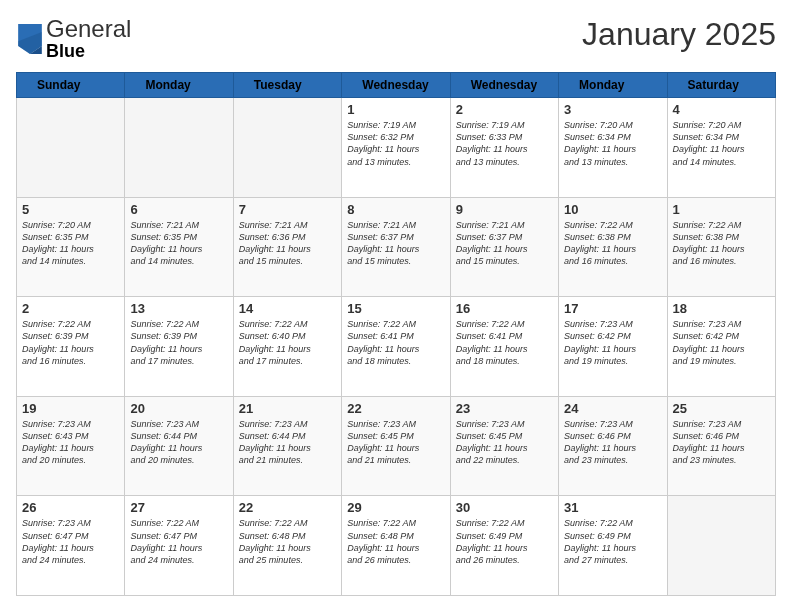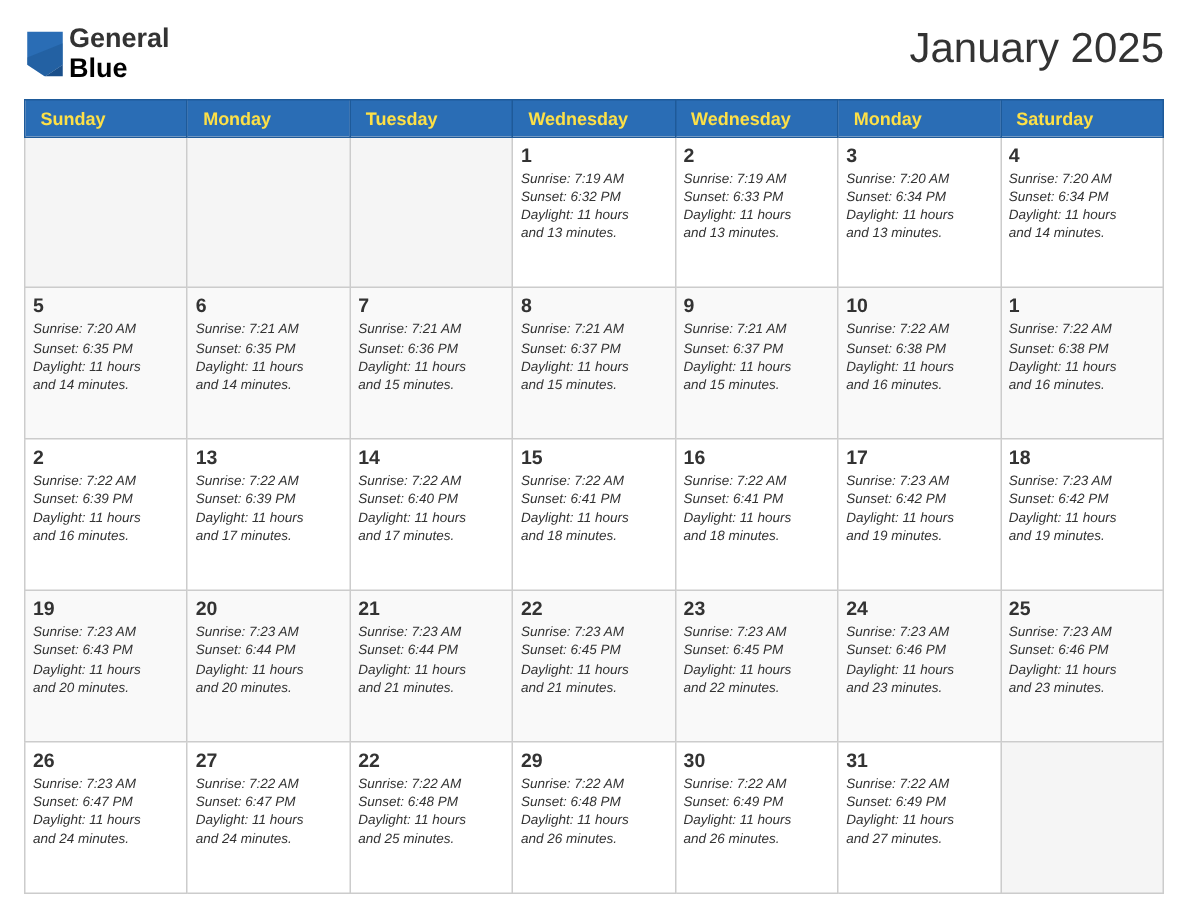--- a/index.html
+++ b/index.html
@@ -35,39 +35,39 @@
     }
     .logo-icon {
       width: 24px;
       height: 30px;
       margin-left: 2px;
     }
     .title-block {
       text-align: right;
     }
     .month-title {
-      font-size: 28px;
+      font-size: 32px;
       color: #333;
       font-weight: normal;
     }
     .subtitle {
       font-size: 14px;
       color: #555;
     }
     .calendar {
       border-collapse: collapse;
       width: 100%;
       flex: 1;
       table-layout: fixed;
     }
     .calendar th {
       background-color: #2a6db5;
-      color: #fde047;
+      color: #000000;
       text-align: left;
-      padding: 5px 10px;
+      padding: 5px 20px;
       font-size: 12px;
       font-weight: bold;
       border: 1px solid #1e5a99;
     }
     .calendar td {
       border: 1px solid #ccc;
       vertical-align: top;
       padding: 4px 5px;
       font-size: 9.5px;
       color: #333;
@@ -99,21 +99,21 @@
 
 <div class="page">
   <div class="header">
     <div class="logo">
       <svg class="logo-icon" viewBox="0 0 30 38" xmlns="http://www.w3.org/2000/svg">
         <polygon points="0,0 30,0 30,28 15,38 0,28" fill="#2a6db5"></polygon>
         <polygon points="15,38 30,28 30,38" fill="#1a4f8a"></polygon>
         <polygon points="0,22 30,10 30,28 15,38 0,28" fill="#1a4f8a" opacity="0.4"></polygon>
       </svg>
       <div class="logo-text">
-        <span style="font-size:18px;font-weight:bold;color:#333;">General</span>
+        <span style="font-size:24px;font-weight:normal;color:#333;">General</span>
         <span style="font-size:18px;font-weight:bold;color:#000000;">Blue</span>
       </div>
     </div>
     <div class="title-block">
       <div class="month-title">January 2025</div>
     </div>
   </div>
 
   <table class="calendar">
     <thead>

